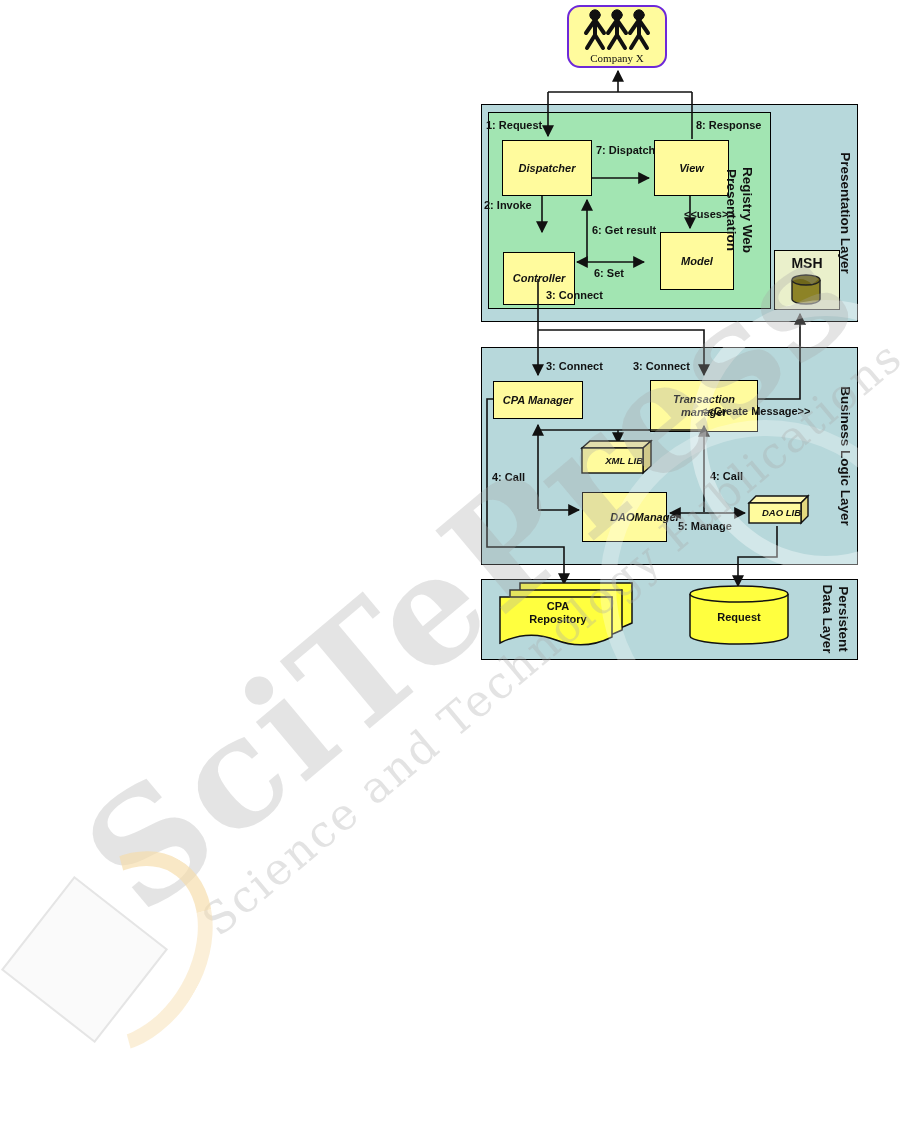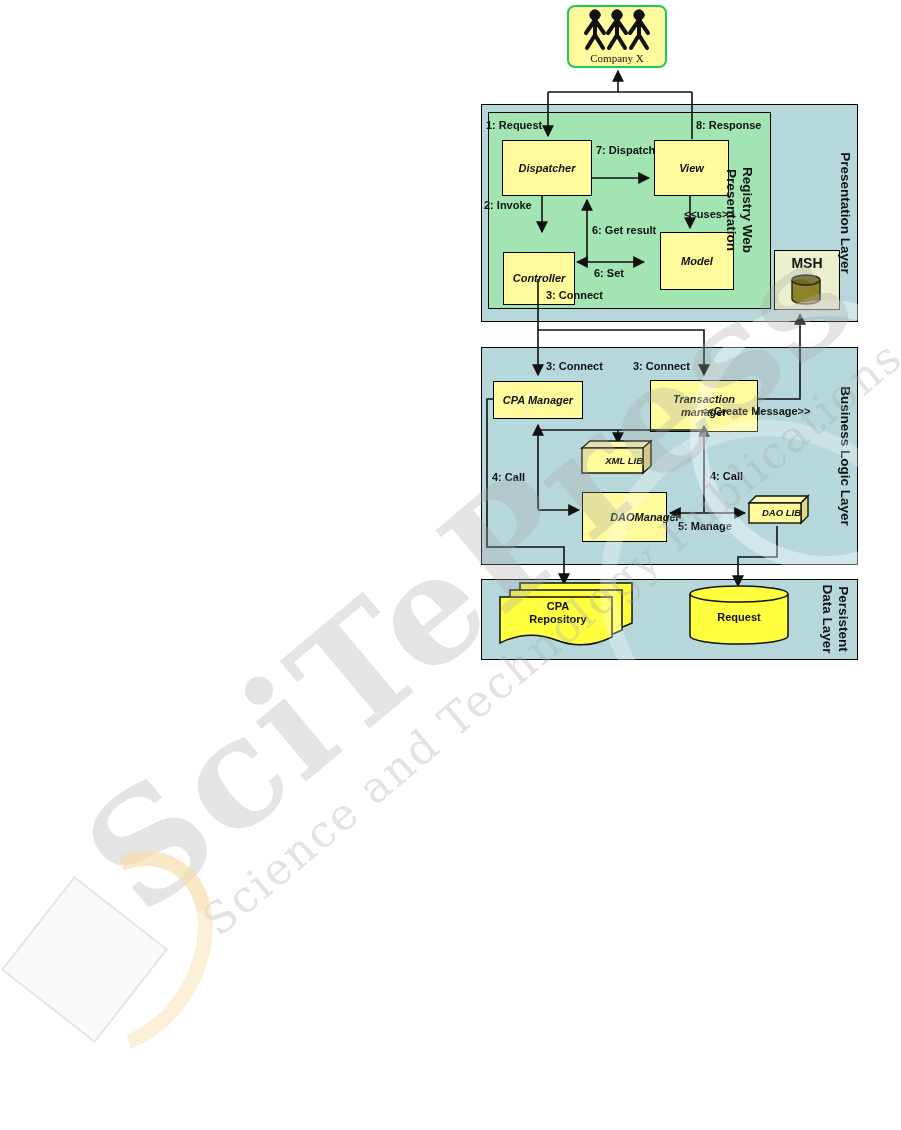--- a/index.html
+++ b/index.html
@@ -12,21 +12,21 @@
   .ybox{position:absolute;border:1.6px solid #000;background:#fffb9d;box-sizing:border-box;
         display:flex;align-items:center;justify-content:center;text-align:center;
         font-weight:bold;font-style:italic;font-size:11px;color:#111;z-index:30;line-height:1.15;}
   
   .elabel{position:absolute;font-weight:bold;font-size:11px;color:#111;white-space:nowrap;z-index:40;}
   
   .vlabel{position:absolute;font-weight:bold;font-size:13.5px;color:#111;white-space:nowrap;
           text-align:center;line-height:1.2;z-index:40;transform:translate(-50%,-50%) rotate(90deg);}
   
   #actor{position:absolute;left:567px;top:5px;width:100px;height:63px;background:#fffb9d;
-         border:2px solid #22c55e;border-radius:8px;z-index:30;box-sizing:border-box;}
+         border:2px solid #6d28d9;border-radius:13px;z-index:30;box-sizing:border-box;}
   #actor .alabel{position:absolute;left:0;right:0;top:45px;text-align:center;
          font-family:"Liberation Serif",serif;font-size:11px;color:#111;}
   
   #msh{position:absolute;left:774px;top:250px;width:66px;height:60px;background:#eaf0cb;
        border:1.6px solid #000;box-sizing:border-box;z-index:30;}
   #msh .mlabel{position:absolute;left:0;right:0;top:4px;text-align:center;font-weight:bold;
        font-size:14px;color:#111;}
   
   .shapelabel{position:absolute;font-weight:bold;font-size:11px;color:#111;text-align:center;z-index:40;line-height:1.2;}
   .liblabel{position:absolute;font-weight:bold;font-style:italic;font-size:9.5px;color:#111;

